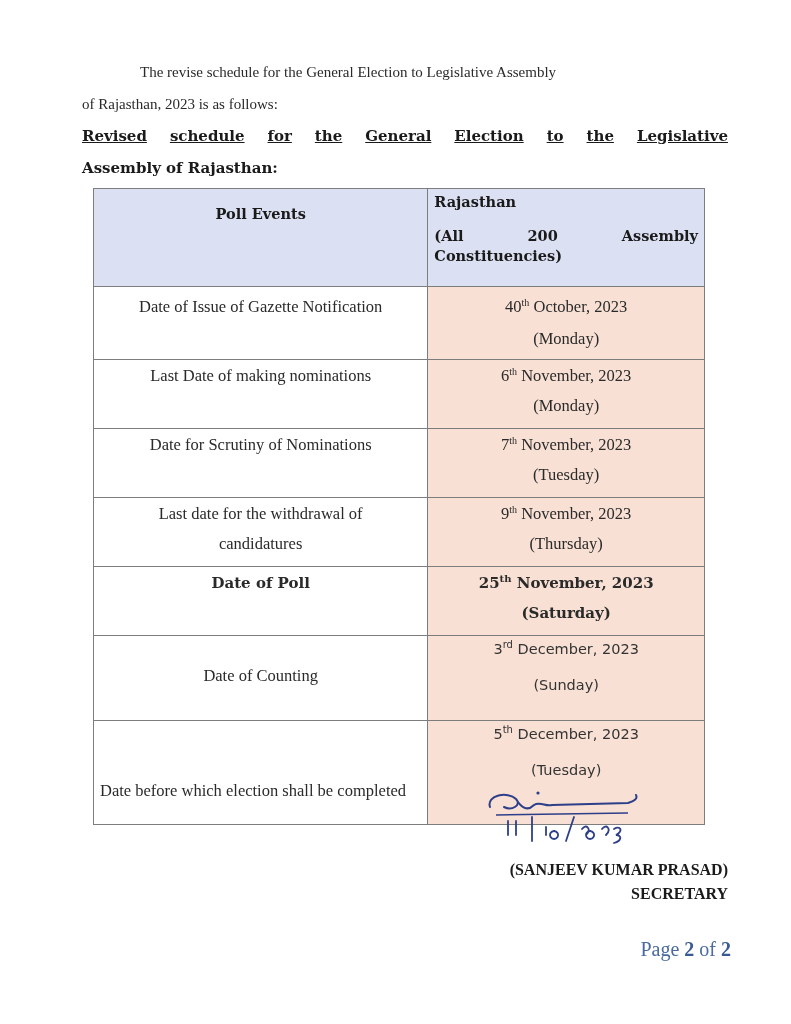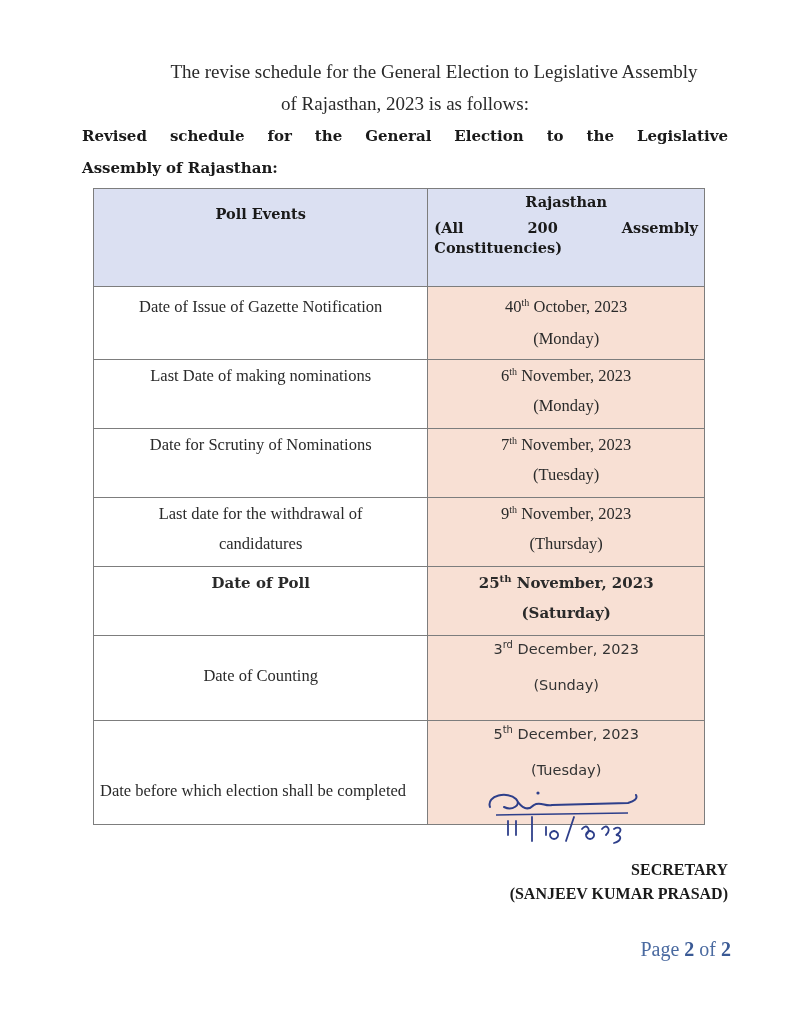--- a/index.html
+++ b/index.html
@@ -1,33 +1,33 @@
 <!DOCTYPE html>
 <html><head>
 <meta charset="utf-8">
 <style>
   html, body { margin: 0; padding: 0; background: #ffffff; }
   body { width: 791px; height: 1024px; position: relative; overflow: hidden;
          font-family: "DejaVu Serif", "Liberation Serif", serif; color: #222; }
   .intro { position: absolute; left: 82px; top: 56px; width: 646px;
-           font-family: "Liberation Serif", serif; font-size: 19px; line-height: 32px; color: #2a2a2a; text-align: center; }
+           font-family: "Liberation Serif", serif; font-size: 15px; line-height: 32px; color: #2a2a2a; }
   .intro .indent { padding-left: 58px; }
   .heading { position: absolute; left: 82px; top: 120px; width: 646px;
              font-family: "DejaVu Serif", serif; font-weight: bold; font-size: 15px;
              line-height: 32px; text-align: justify; text-align-last: left; color: #1a1a1a; }
-  .heading .l1 { display: flex; justify-content: space-between; }
+  .heading .l1 { display: flex; justify-content: space-between; text-decoration: underline; }
   table.sched { position: absolute; left: 93px; top: 188px; width: 612px;
                 border-collapse: collapse; font-family: "Liberation Serif", serif; font-size: 16.5px; color: #2a2a2a; }
   table.sched td, table.sched th { border: 1px solid #7d7d7d; vertical-align: top; }
   table.sched col.c1 { width: 335px; }
   table.sched col.c2 { width: 277px; }
   th.hd { background: #dbe0f2; font-family: "DejaVu Serif", serif; font-weight: bold; font-size: 14.5px; color: #1a1a1a; }
   th.hd1 { text-align: center; padding-top: 16px; height: 80px; }
   th.hd2 { padding: 4px 6px 0 6px; text-align: left; }
-  th.hd2 .t { text-align: center; margin-bottom: 8px; }
+  th.hd2 .t { margin-bottom: 16px; }
   th.hd2 .sub { display: flex; justify-content: space-between; line-height: 20px; }
   td.ev { background: #ffffff; text-align: center; padding: 4px 6px; line-height: 32px; }
   td.dt { background: #f8e0d4; text-align: center; padding: 4px 6px; line-height: 32px; }
   tr.r1 td { height: 63px; }
   tr.r2 td, tr.r3 td, tr.r4 td, tr.r5 td { height: 56px; }
   td.ev.left { text-align: center; }
   sup { font-size: 10px; line-height: 0; vertical-align: 6px; }
   .bold { font-family: "DejaVu Serif", serif; font-weight: bold; font-size: 15px; }
   .cal { font-family: "DejaVu Sans", sans-serif; font-size: 14.5px; color: #333; }
   tr.r6 td, tr.r7 td { height: 76px; }
@@ -144,22 +144,22 @@
   </table>
 
 <svg class="sig" viewBox="0 0 220 65">
   <path d="M12 22 C 8 10, 30 6, 38 14 C 44 20, 34 26, 26 22 M 38 14 C 44 24, 50 26, 56 20 C 62 16, 68 22, 74 20 L 150 18 C 156 16, 160 14, 158 10" fill="none" stroke="#2e3f8a" stroke-width="2" stroke-linecap="round"></path>
   <circle cx="60" cy="8" r="1.6" fill="#2e3f8a"></circle>
   <path d="M18 30 L 150 28" stroke="#2e3f8a" stroke-width="1.6" fill="none"></path>
   <path d="M30 36 L30 50 M38 36 L38 50 M 54 32 L 54 56 M 68 42 L68 50 M 76 46 a 4 4 0 1 0 0.1 0 M 96 32 L 88 56 M 104 44 c 4 -6 10 0 4 6 M 112 46 a 4 4 0 1 0 0.1 0 M 124 44 c 4 -6 10 0 4 6 M 136 44 c 6 -4 10 2 2 6 c 6 0 6 6 -2 8" fill="none" stroke="#2e3f8a" stroke-width="1.8" stroke-linecap="round"></path>
 </svg>
 
 <div class="sign">
+  <div>(SANJEEV KUMAR PRASAD)</div>
   <div>SECRETARY</div>
-  <div>(SANJEEV KUMAR PRASAD)</div>
 </div>
 
 <div class="pagenum">
   <span>Page</span>
   <b>2</b>
   <span>of</span>
   <b>2</b>
 </div>
 
 </body></html>

